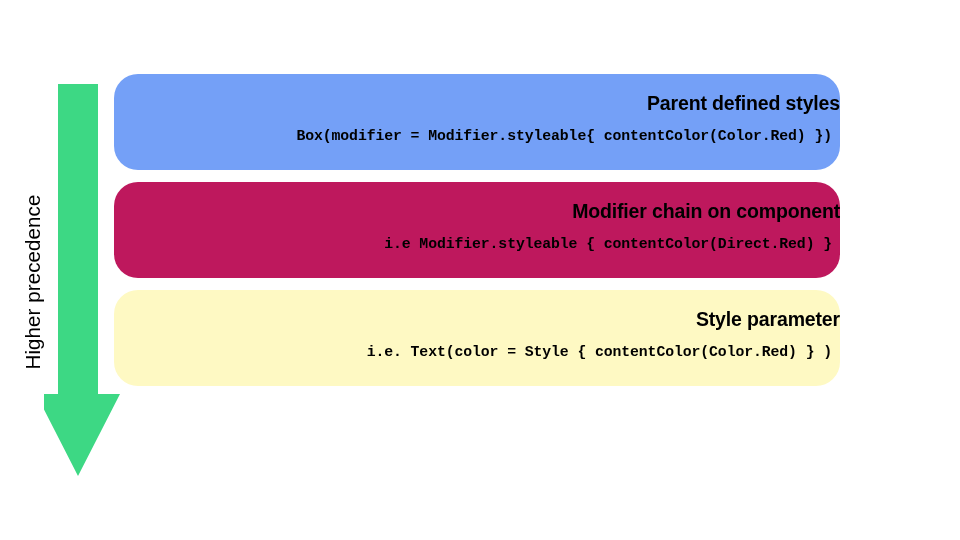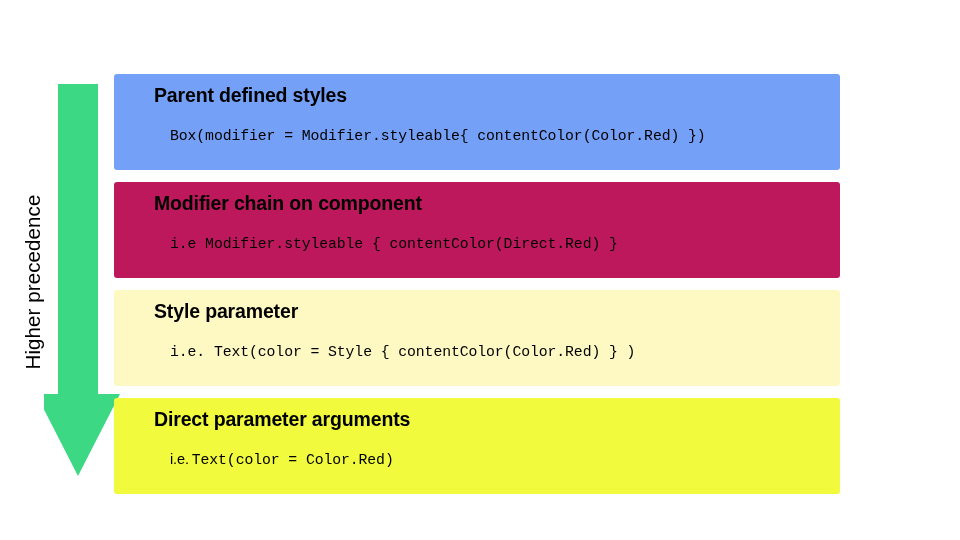--- a/index.html
+++ b/index.html
@@ -58,51 +58,50 @@
     position: absolute;
     left: 114px;
     top: 74px;
     width: 726px;
   }
 
   .layer {
     position: relative;
     width: 726px;
     height: 96px;
-    border-radius: 3px;
+    border-radius: 24px;
     margin-bottom: 12px;
     display: flex;
     flex-direction: column;
-    align-items: flex-start;
+    align-items: flex-end;
     justify-content: center;
     box-sizing: border-box;
-    padding-left: 40px;
   }
   .layer:last-child { margin-bottom: 0; }
 
   .layer-title {
     font-family: "Liberation Sans", sans-serif;
     font-size: 19.5px;
     font-weight: bold;
     color: #000000;
     letter-spacing: -0.15px;
     line-height: 1.25;
     text-align: center;
     margin: 0 0 3px 0;
   }
 
   .layer-code {
     font-family: "Liberation Mono", "DejaVu Sans Mono", monospace;
     font-size: 14.8px;
-    font-weight: 400;
+    font-weight: 700;
     color: #000000;
     letter-spacing: -0.1px;
     line-height: 1.25;
     text-align: center;
-    margin: 16px;
+    margin: 8px;
     white-space: pre;
   }
 
   .code-prefix-sans {
     font-family: "Liberation Sans", sans-serif;
     font-size: 14.5px;
   }
 </style>
 </head>
 <body>
@@ -129,20 +128,16 @@
     <div class="layer" id="layer-1" style="background: #be185d;">
       <div class="layer-title">Modifier chain on component</div>
       <div class="layer-code"><span class="code-prefix-sans"></span><span>i.e Modifier.styleable { contentColor(Direct.Red) }</span></div>
     </div>
 
     <div class="layer" id="layer-2" style="background: #fef9c3;">
       <div class="layer-title">Style parameter</div>
       <div class="layer-code"><span class="code-prefix-sans"></span><span>i.e. Text(color = Style { contentColor(Color.Red) } )</span></div>
     </div>
 
-    <div class="layer" id="layer-3" style="background: rgb(241, 250, 60);">
-      <div class="layer-title">Direct parameter arguments</div>
-      <div class="layer-code"><span class="code-prefix-sans">i.e. </span><span>Text(color = Color.Red)</span></div>
-    </div>
 
   </div>
 
 </div>
 
 </body></html>

